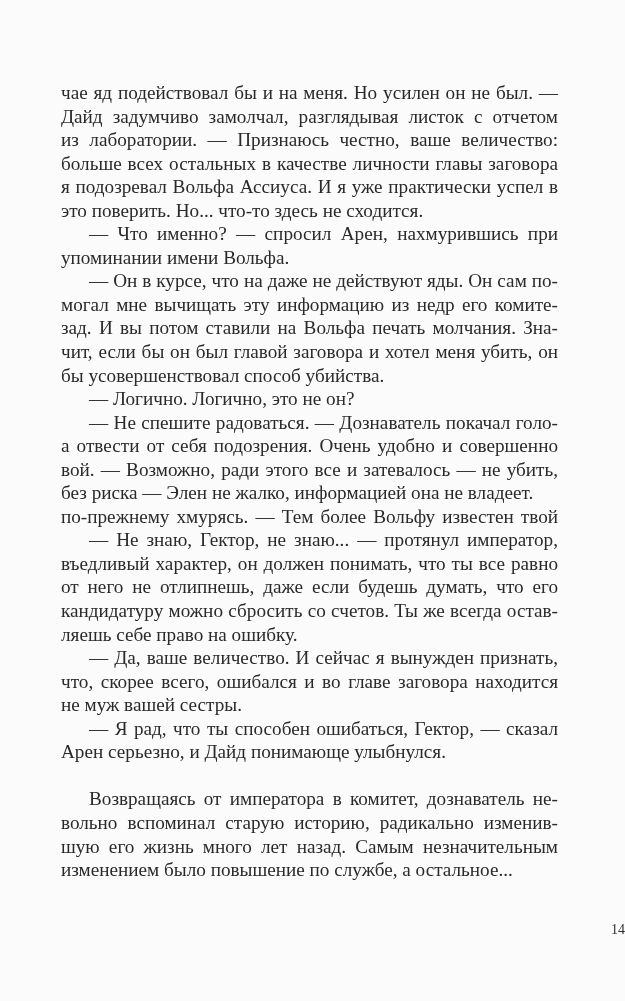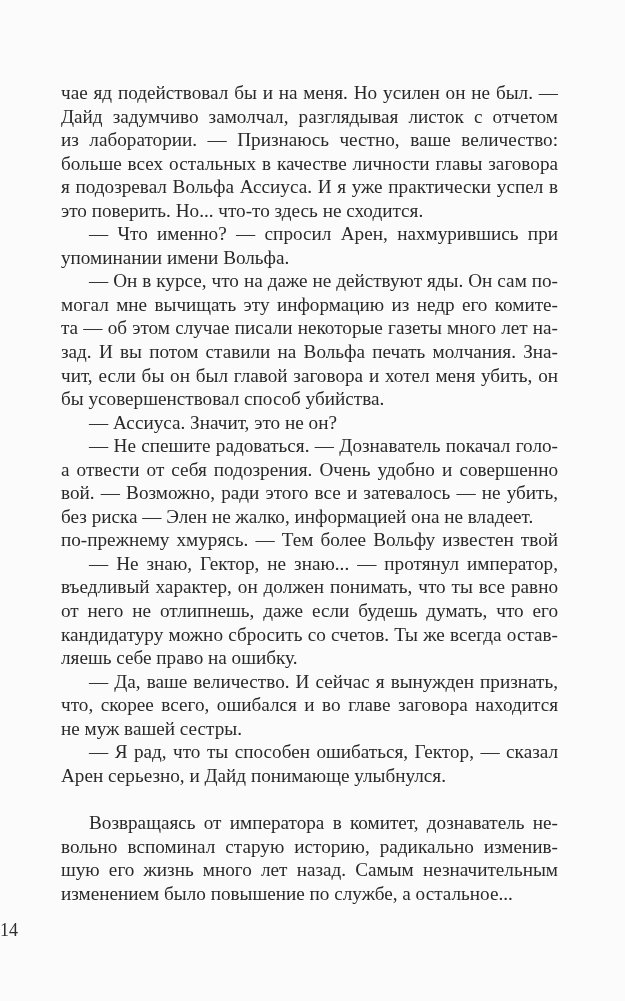--- a/index.html
+++ b/index.html
@@ -45,47 +45,46 @@
       padding-left: 28px;
     }
     .section-gap {
       height: 23.55px;
     }
     .page-number {
       position: absolute;
       top: 918px;
       left: 0;
       width: 625px;
-      text-align: left;
-      font-size: 18px;
+      text-align: right;
+      font-size: 14px;
       line-height: 24px;
       color: #2f2f2f;
     }
   </style>
 </head>
 <body>
 
 <div class="page">
   <div class="text-block">
     <div>
       <span class="line">чае яд подействовал бы и на меня. Но усилен он не был. —</span>
       <span class="line">Дайд задумчиво замолчал, разглядывая листок с отчетом</span>
       <span class="line">из лаборатории. — Признаюсь честно, ваше величество:</span>
       <span class="line">больше всех остальных в качестве личности главы заговора</span>
       <span class="line">я подозревал Вольфа Ассиуса. И я уже практически успел в</span>
       <span class="line last">это поверить. Но... что-то здесь не сходится.</span>
       <span class="line indent">— Что именно? — спросил Арен, нахмурившись при</span>
       <span class="line last">упоминании имени Вольфа.</span>
       <span class="line indent">— Он в курсе, что на даже не действуют яды. Он сам по-</span>
       <span class="line">могал мне вычищать эту информацию из недр его комите-</span>
-      <span class="line">та — об этом случае писали некоторые газеты много лет на-</span>
       <span class="line">зад. И вы потом ставили на Вольфа печать молчания. Зна-</span>
       <span class="line">чит, если бы он был главой заговора и хотел меня убить, он</span>
       <span class="line last">бы усовершенствовал способ убийства.</span>
-      <span class="line indent last">— Ассиуса. Значит, это не он?</span>
+      <span class="line indent last">— Логично. Логично, это не он?</span>
       <span class="line indent">— Не спешите радоваться. — Дознаватель покачал голо-</span>
       <span class="line">а отвести от себя подозрения. Очень удобно и совершенно</span>
       <span class="line">вой. — Возможно, ради этого все и затевалось — не убить,</span>
       <span class="line last">без риска — Элен не жалко, информацией она не владеет.</span>
       <span class="line">по-прежнему хмурясь. — Тем более Вольфу известен твой</span>
       <span class="line indent">— Не знаю, Гектор, не знаю... — протянул император,</span>
       <span class="line">въедливый характер, он должен понимать, что ты все равно</span>
       <span class="line">от него не отлипнешь, даже если будешь думать, что его</span>
       <span class="line">кандидатуру можно сбросить со счетов. Ты же всегда остав-</span>
       <span class="line last">ляешь себе право на ошибку.</span>

